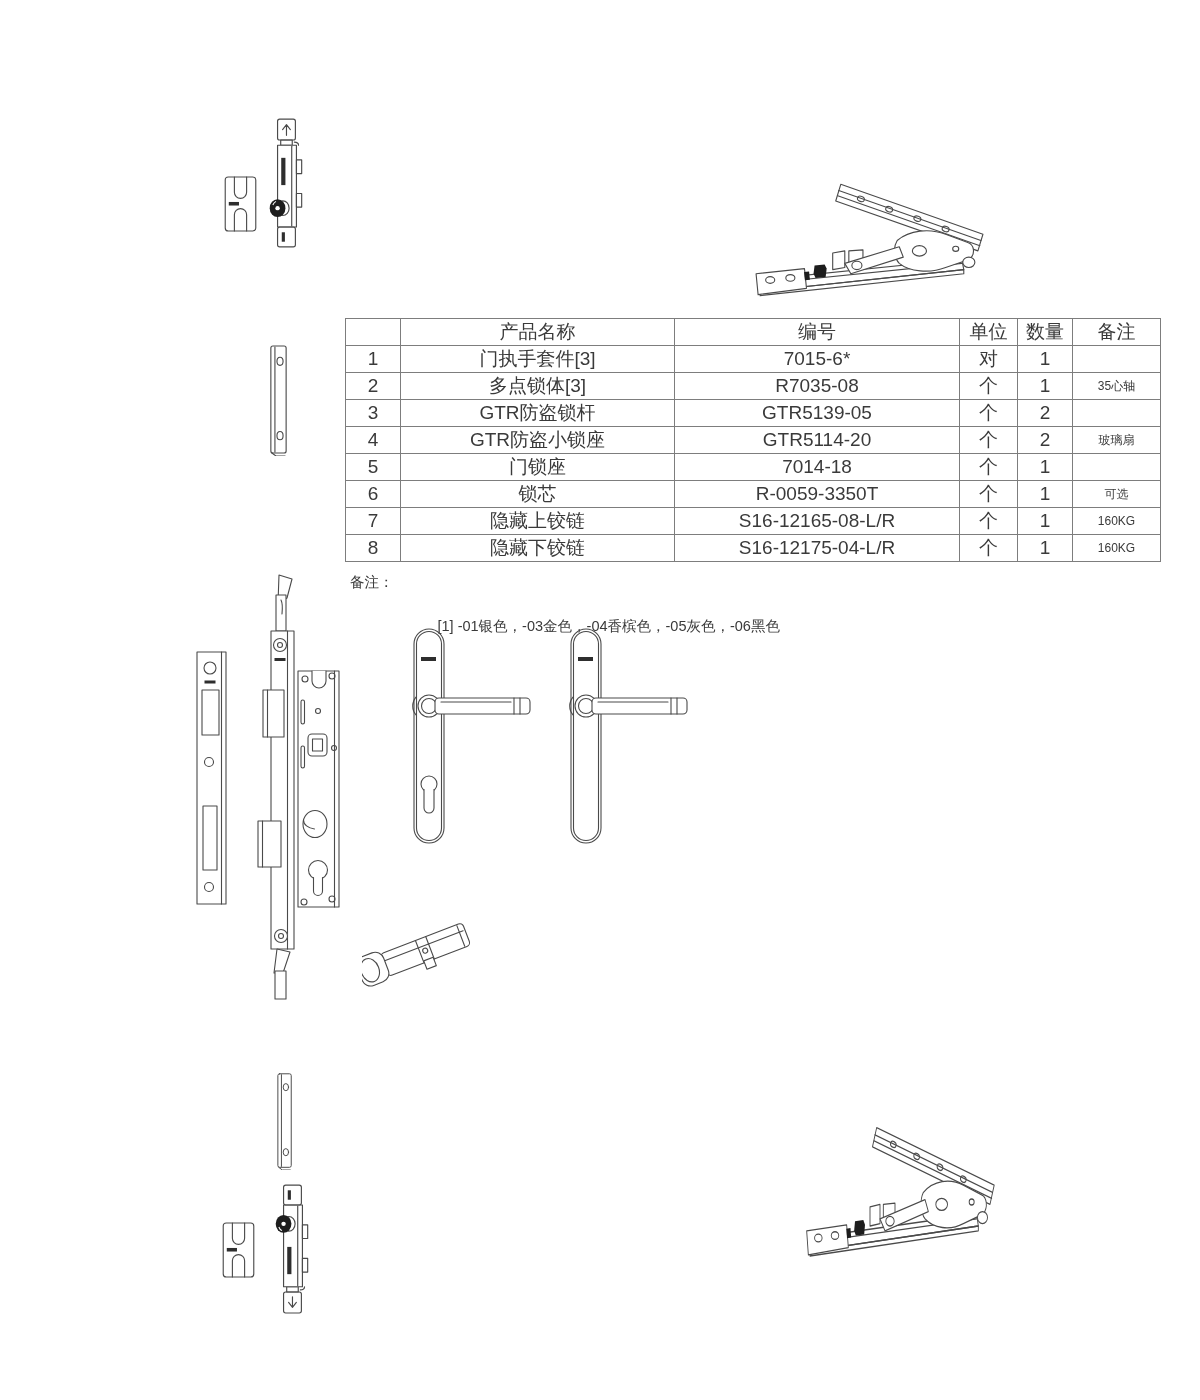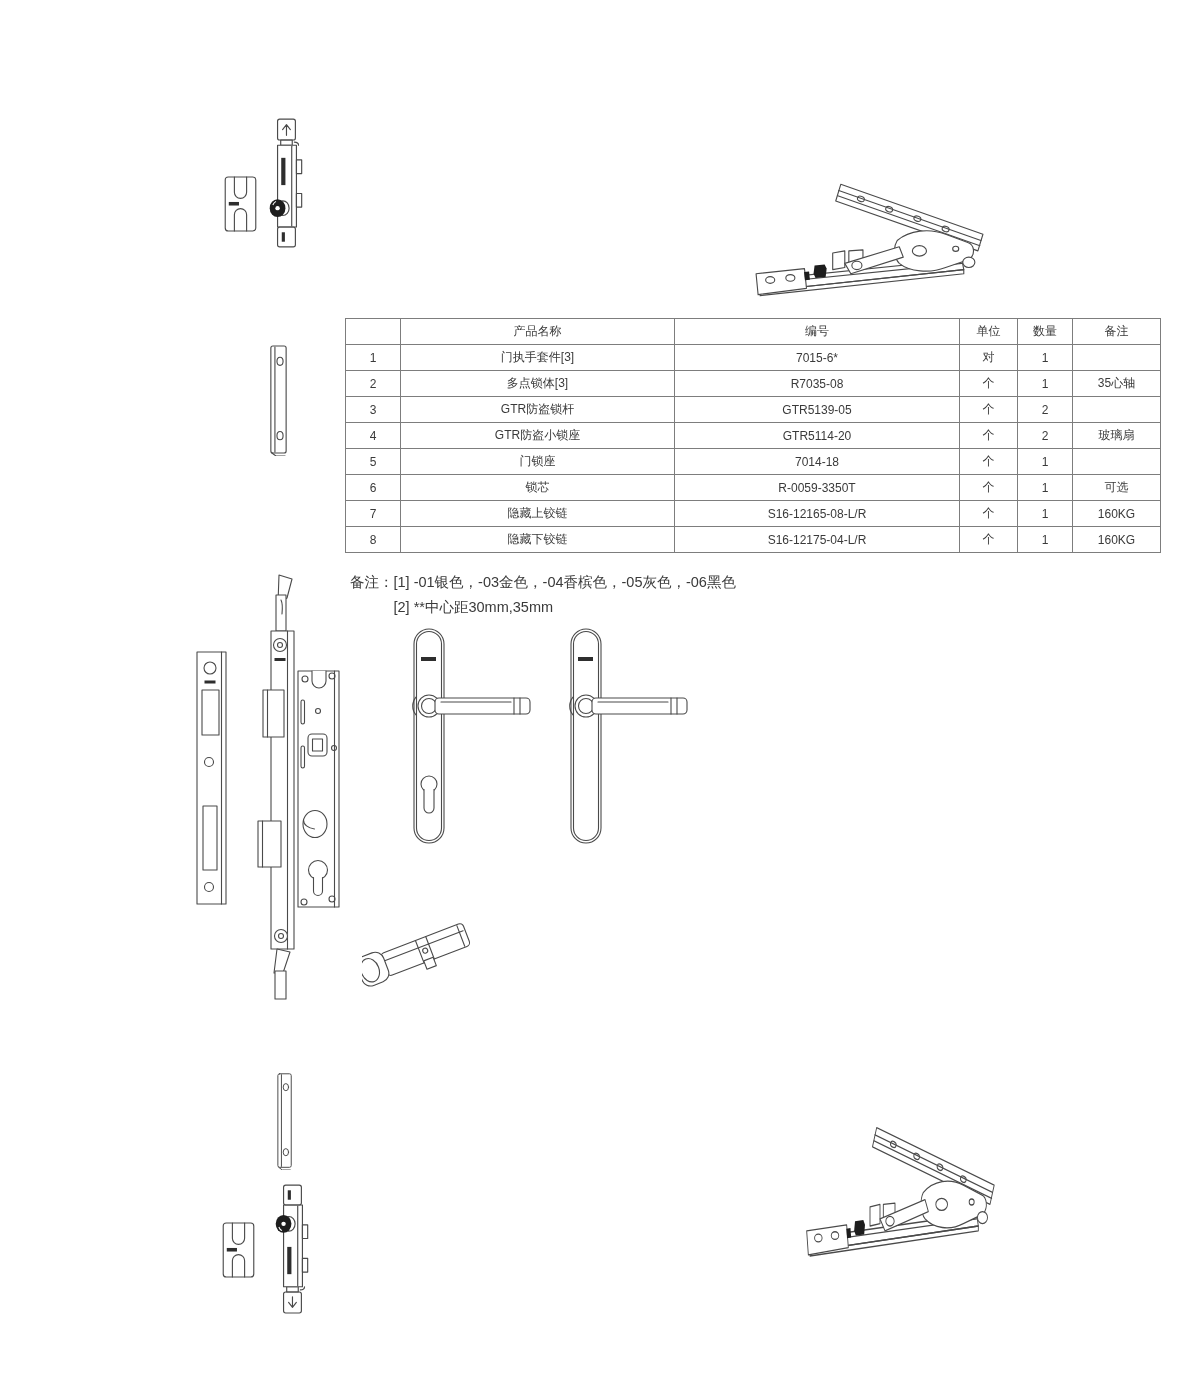--- a/index.html
+++ b/index.html
@@ -5,27 +5,27 @@
   html,body{margin:0;padding:0;background:#fff;}
   #canvas{
     position:relative;width:1200px;height:1400px;background:#fff;overflow:hidden;
     font-family:"Liberation Sans","DejaVu Sans",sans-serif;color:#3a3a3a;
   }
   .abs{position:absolute;}
   
   table.parts{border-collapse:collapse;table-layout:fixed;width:815px;}
   table.parts th, table.parts td{
     border:1px solid #7d7d7d;height:25px;text-align:center;vertical-align:middle;
-    font-size:12px;font-weight:normal;padding:0 2px;overflow:hidden;white-space:nowrap;
+    font-size:19px;font-weight:normal;padding:0 2px;overflow:hidden;white-space:nowrap;
     color:#3a3a3a;
   }
   table.parts td.small, table.parts th.small{font-size:12px;}
   
   .notes{display:flex;font-size:14.5px;line-height:25px;color:#3a3a3a;}
-  .notes .note-lines{display:flex;flex-direction:column;}
+  .notes .note-lines{display:flex;flex-direction:row;margin-top:44px;}
   
   svg{display:block;}
   .line{stroke:#4a4a4a;stroke-width:1.1;fill:none;stroke-linejoin:round;stroke-linecap:round;}
   .linew{stroke:#4a4a4a;stroke-width:1.1;fill:#fff;stroke-linejoin:round;stroke-linecap:round;}
   .dark{fill:#1d1d1d;stroke:none;}
   .brand{fill:#2e2e2e;stroke:none;}
 </style>
 </head>
 <body>
 
@@ -214,26 +214,25 @@
           <td>8</td>
           <td>隐藏下铰链</td>
           <td>S16-12175-04-L/R</td>
           <td>个</td>
           <td>1</td>
           <td class="small">160KG</td>
         </tr>
       </tbody>
   </table>
 
-  <div class="notes abs" style="left:350px;top:570px;">
+  <div class="notes abs" style="left:350px;top:570px;gap:44px;">
     <div>备注：</div>
     <div class="note-lines">
 
     <div class="note-line">[1] -01银色，-03金色，-04香槟色，-05灰色，-06黑色</div>
-        <div class="note-line">[2] **中心距30mm,35mm</div>
       </div>
   </div>
 
   <div class="abs" style="left:264px;top:344px;">
     <svg width="30" height="112" viewBox="0 0 26 110">
         <use href="#plate-g"></use>
       </svg>
   </div>
 
   <div class="abs" style="left:194px;top:574px;">

